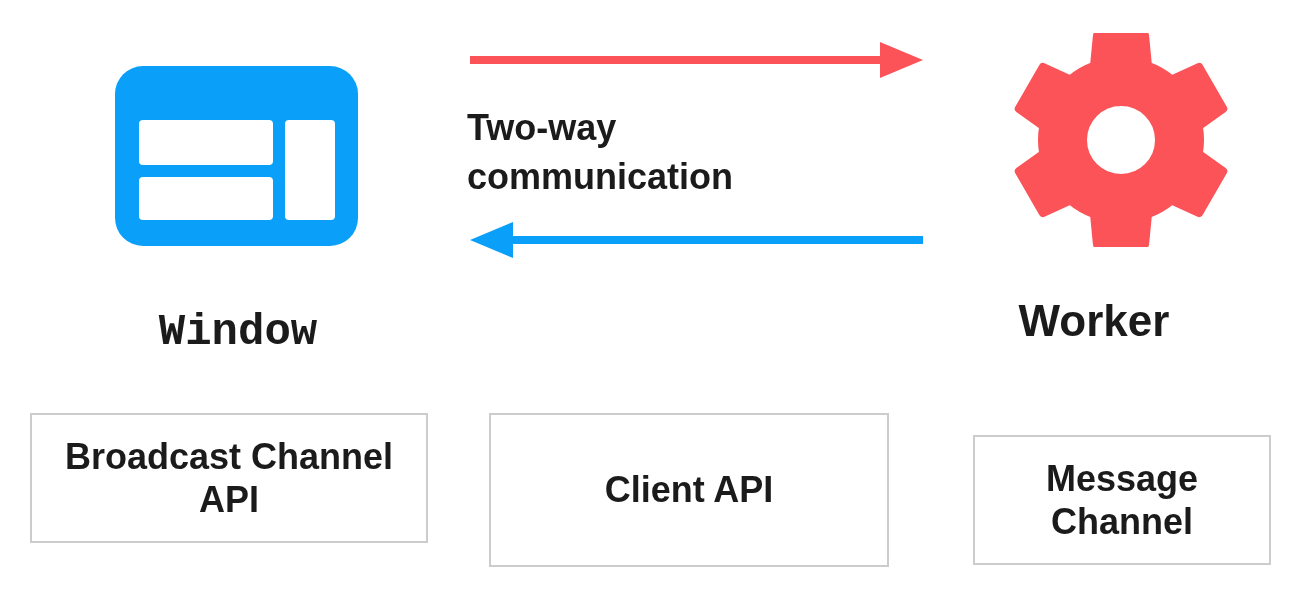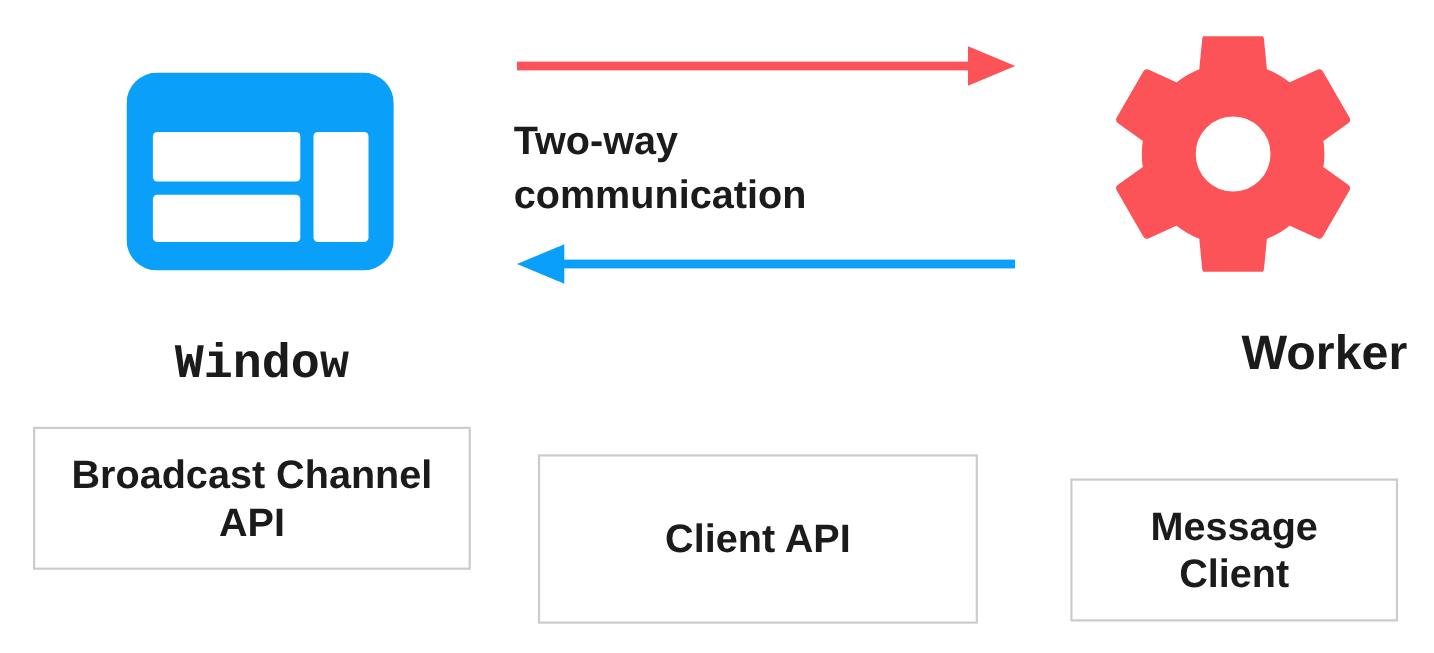--- a/index.html
+++ b/index.html
@@ -75,54 +75,54 @@
     <path fill-rule="evenodd" stroke-width="8" stroke-linejoin="round" d="M80 32.8 L82.9 2.8 L131.1 2.8 L134 32.8
              A79 79 0 0 1 157.8 46.5 L185.2 34 L209.3 75.8 L184.8 93.3
              A79 79 0 0 1 184.8 120.7 L209.3 138.2 L185.2 180 L157.8 167.5
              A79 79 0 0 1 134 181.2 L131.1 211.2 L82.9 211.2 L80 181.2
              A79 79 0 0 1 56.2 167.5 L28.8 180 L4.7 138.2 L29.2 120.7
              A79 79 0 0 1 29.2 93.3 L4.7 75.8 L28.8 34 L56.2 46.5
              A79 79 0 0 1 80 32.8 Z
              M145 107 A38 38 0 1 0 69 107 A38 38 0 1 0 145 107 Z" fill="#fb5357" stroke="#fb5357"></path>
   </svg>
 
-  <div class="node-label" style="left:1204px; top:297px;">Worker</div>
+  <div class="node-label" style="left:1094px; top:297px;">Worker</div>
 
   <svg class="abs" style="left:470px; top:40px;" width="453" height="40" viewBox="0 0 453 40">
     <g fill="#fb5357">
       <rect x="0" y="16" width="415" height="8"></rect>
       <polygon points="410,2 453,20 410,38"></polygon>
     </g>
   </svg>
 
   <div class="connection-label">
     <div>Two-way</div>
     <div>communication</div>
   </div>
 
   <svg class="abs" style="left:470px; top:220px;" width="453" height="40" viewBox="0 0 453 40">
     <g fill="#0aa0fa">
       <rect x="38" y="16" width="415" height="8"></rect>
       <polygon points="43,2 0,20 43,38"></polygon>
     </g>
   </svg>
 
-  <div class="api-box" style="left:30px; top:388px; width:398px; height:130px;">
+  <div class="api-box" style="left:30px; top:413px; width:398px; height:130px;">
     <div class="box-label">
       <div>Broadcast Channel</div>
       <div>API</div>
     </div>
   </div>
 
   <div class="api-box" style="left:489px; top:413px; width:400px; height:154px;">
     <div class="box-label">
       <div>Client API</div>
     </div>
   </div>
 
   <div class="api-box" style="left:973px; top:419px; width:298px; height:130px;margin-top:16px;">
     <div class="box-label">
       <div>Message</div>
-      <div>Client</div>
+      <div>Channel</div>
     </div>
   </div>
 
 </div>
 
 </body></html>

